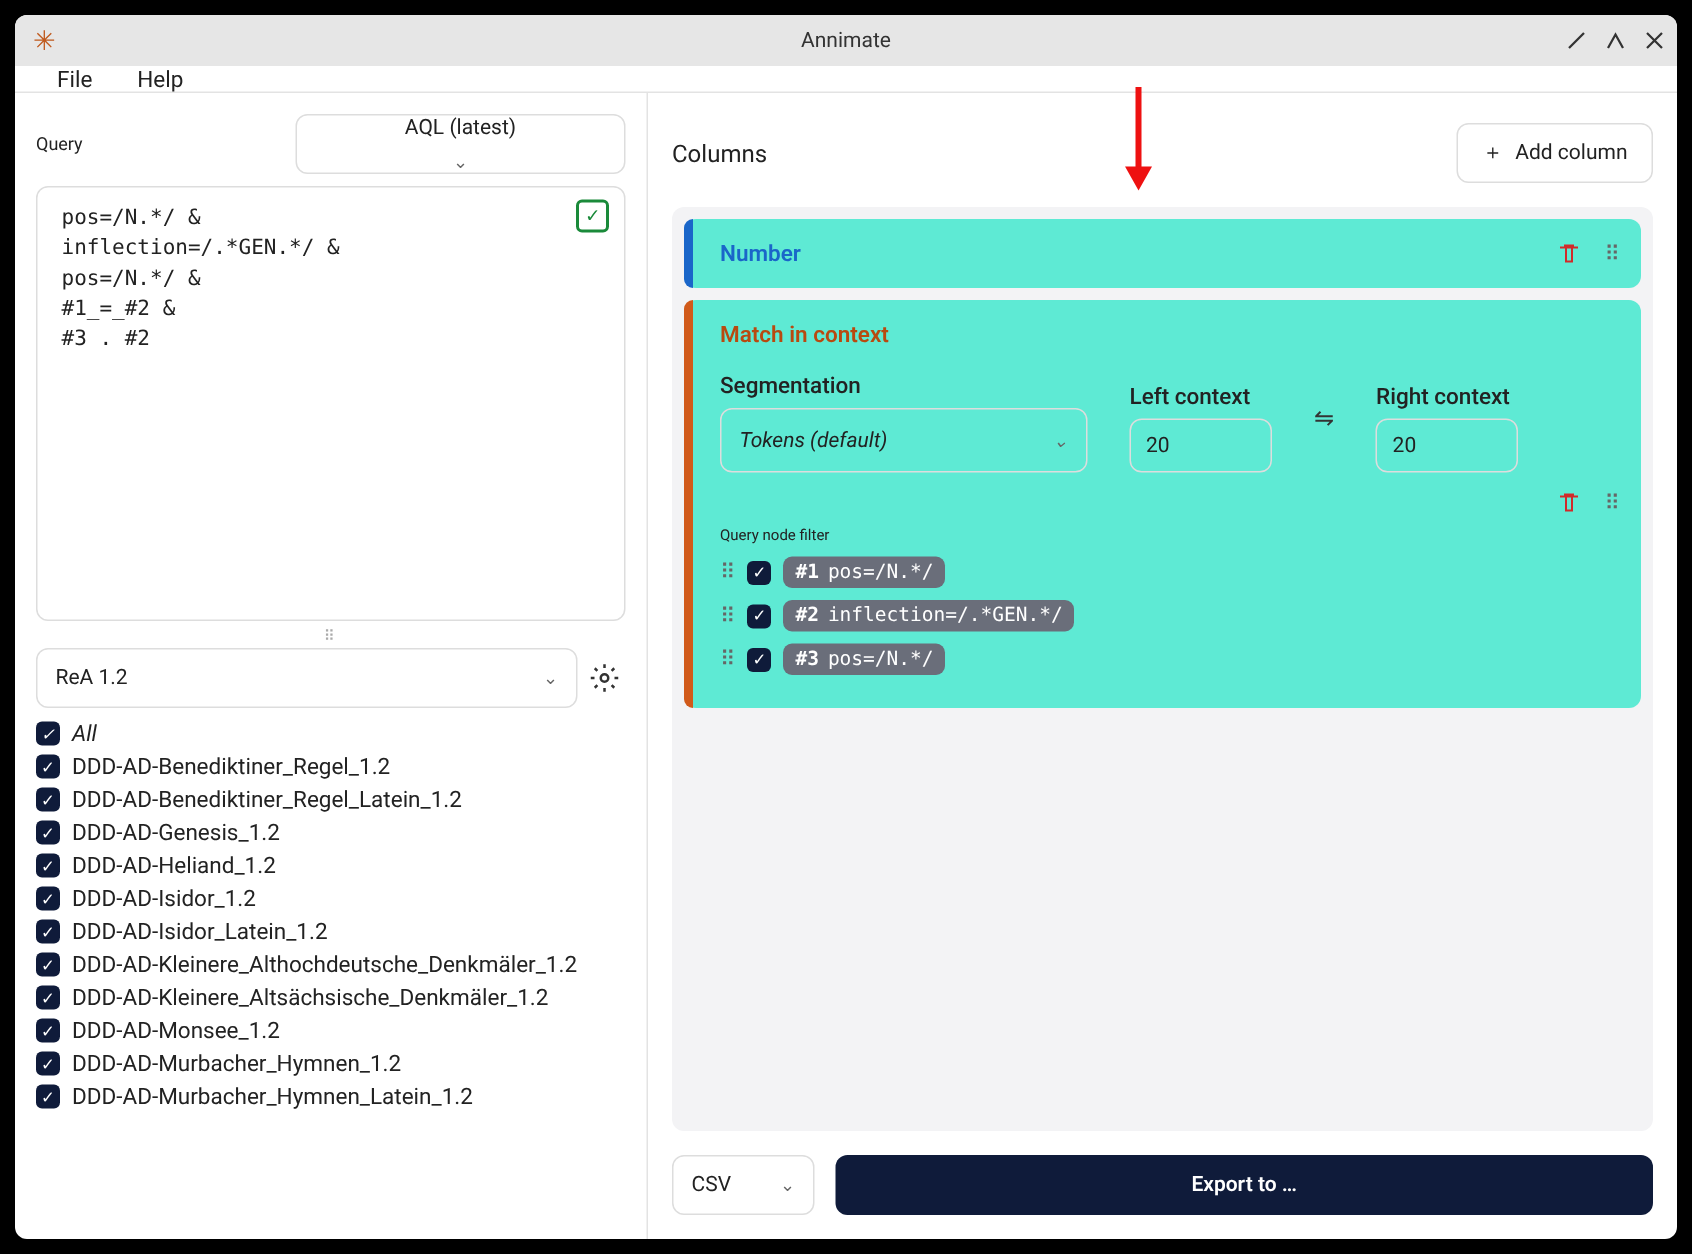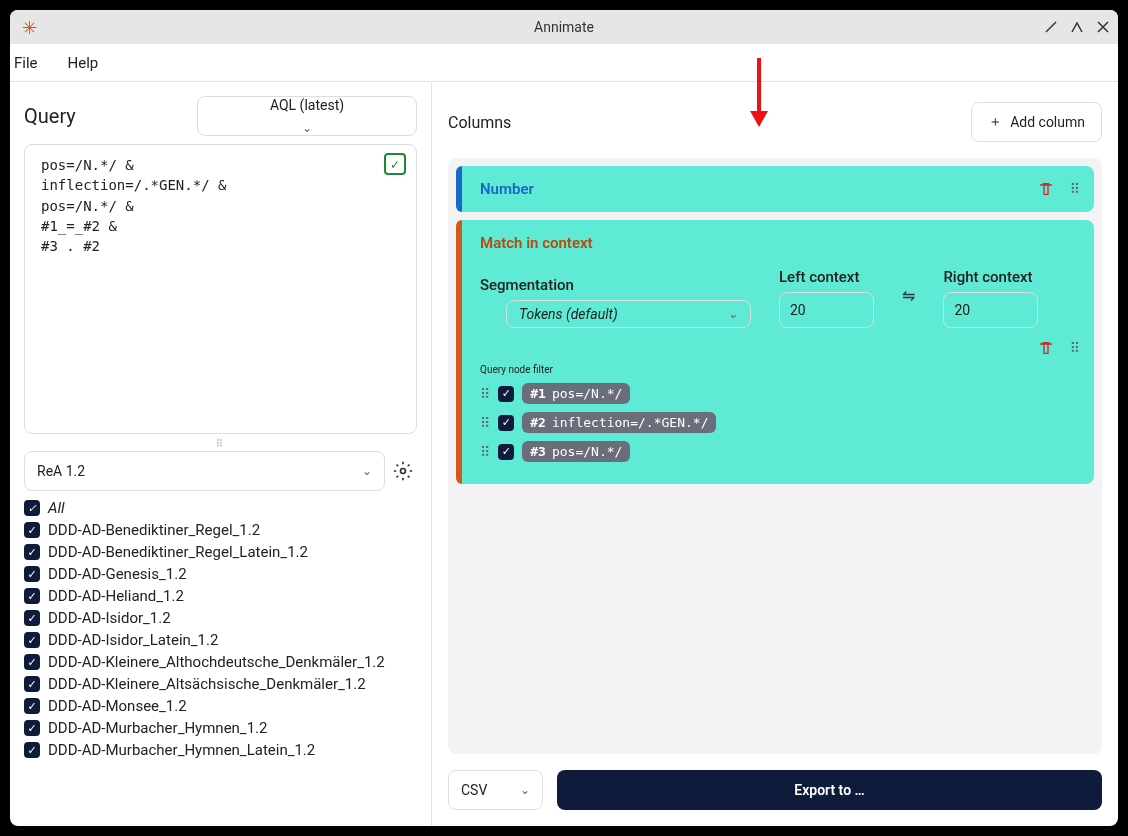--- a/index.html
+++ b/index.html
@@ -3,26 +3,26 @@
 <meta charset="utf-8">
 <style>
 * { box-sizing: border-box; margin: 0; padding: 0; }
 body { background: #000; width: 1128px; height: 836px; font-family: -apple-system, BlinkMacSystemFont, "Segoe UI", Roboto, sans-serif; font-size: 14px; color: #222; overflow: hidden; }
 .window { position: absolute; left: 10px; top: 10px; width: 1108px; height: 816px; background: #fff; border-radius: 8px; overflow: hidden; display: flex; flex-direction: column; }
 .titlebar { height: 34px; background: #e6e6e6; display: flex; align-items: center; position: relative; }
 .title-logo { position: absolute; left: 12px; color: #c05a1e; font-size: 18px; }
 .title-text { flex: 1; text-align: center; font-size: 14px; color: #333; }
 .win-controls { position: absolute; right: 8px; display: flex; gap: 12px; font-size: 16px; color: #333; }
 .win-controls span { cursor: default; }
-.menubar { height: 38px; display: flex; align-items: center; padding: 0 4px; gap: 30px; border-bottom: 1px solid #e3e3e3; }
+.menubar { height: 18px; display: flex; align-items: center; padding: 0 28px; gap: 30px; border-bottom: 1px solid #e3e3e3; }
 .menubar span { font-size: 15px; }
 .content { display: flex; flex: 1; overflow: hidden; }
 .left-panel { width: 422px; min-width: 422px; border-right: 1px solid #e3e3e3; display: flex; flex-direction: column; padding: 8px 14px 0 14px; }
 .query-header { display: flex; align-items: center; justify-content: space-between; margin-bottom: 8px; margin-top: 6px; }
-.query-label { font-size: 20px; }
+.query-label { font-size: 12px; }
 .aql-select { width: 220px; height: 40px; border: 1px solid #ddd; border-radius: 8px; display: flex; align-items: center; justify-content: space-between; padding: 0 12px; background: #fff; flex-direction: column; }
 .query-box { position: relative; border: 1px solid #ddd; border-radius: 8px; padding: 10px 16px; height: 290px; font-family: ui-monospace, Menlo, Consolas, monospace; font-size: 14px; white-space: pre; line-height: 1.45; }
 .query-valid { position: absolute; top: 8px; right: 10px; width: 22px; height: 22px; border: 2px solid #1a8a3a; border-radius: 4px; display: flex; align-items: center; justify-content: center; color: #1a8a3a; font-size: 14px; }
 .resize-dots { text-align: center; color: #aaa; font-size: 10px; margin: 4px 0 2px 0; letter-spacing: 2px; }
 .corpus-header { display: flex; align-items: center; gap: 8px; margin-bottom: 6px; }
 .corpus-select { flex: 1; height: 40px; border: 1px solid #ddd; border-radius: 8px; display: flex; align-items: center; justify-content: space-between; padding: 0 12px; }
 .gear { width: 24px; text-align: center; color: #333; }
 .corpus-list { flex: 1; overflow: hidden; }
 .corpus-item { display: flex; align-items: center; gap: 8px; padding: 2px 0; font-size: 15px; }
 .corpus-item.all { font-style: italic; }
@@ -39,21 +39,21 @@
 .card-title { font-weight: 600; font-size: 15px; }
 .card-number .card-title { color: #1a66c9; }
 .card-match .card-title { color: #b84a10; }
 .card-head { display: flex; align-items: center; justify-content: space-between; }
 .card-actions { display: flex; gap: 16px; align-items: center; color: #666; }
 .trash { color: #d12a2a; }
 .grip { color: #666; font-size: 14px; letter-spacing: -2px; }
 .match-body { margin-top: 16px; }
 .row-fields { display: flex; gap: 28px; align-items: flex-end; }
 .fld-label { font-size: 15px; margin-bottom: 6px; font-weight: 500; }
-.seg-select { width: 245px; height: 28px; border: 1px solid #ddd; border-radius: 8px; display: flex; align-items: center; justify-content: space-between; padding: 0 12px; font-style: italic; margin-left: 26px; }
+.seg-select { width: 245px; height: 43px; border: 1px solid #ddd; border-radius: 8px; display: flex; align-items: center; justify-content: space-between; padding: 0 12px; font-style: italic; }
 .ctx-input { width: 95px; height: 36px; border: 1px solid #ddd; border-radius: 8px; padding: 0 10px; display: flex; align-items: center; }
 .link-icon { font-size: 16px; color: #333; align-self: center; margin-bottom: 6px; }
 .match-actions { display: flex; gap: 16px; justify-content: flex-end; margin-top: 12px; color: #666; }
 .qnf-label { font-size: 10px; margin-top: 8px; margin-bottom: 8px; }
 .qnf-row { display: flex; align-items: center; gap: 8px; margin-bottom: 8px; }
 .qnf-grip { color: #666; font-size: 14px; }
 .qnf-chip { background: #6a6e7a; color: #fff; border-radius: 6px; padding: 3px 8px; font-family: ui-monospace, Menlo, Consolas, monospace; font-size: 13px; display: flex; gap: 6px; }
 .qnf-idx { font-weight: 700; }
 .bottom-bar { display: flex; gap: 14px; margin-top: 16px; }
 .csv-select { width: 95px; height: 40px; border: 1px solid #ddd; border-radius: 8px; display: flex; align-items: center; justify-content: space-between; padding: 0 12px; background: #fff; }

